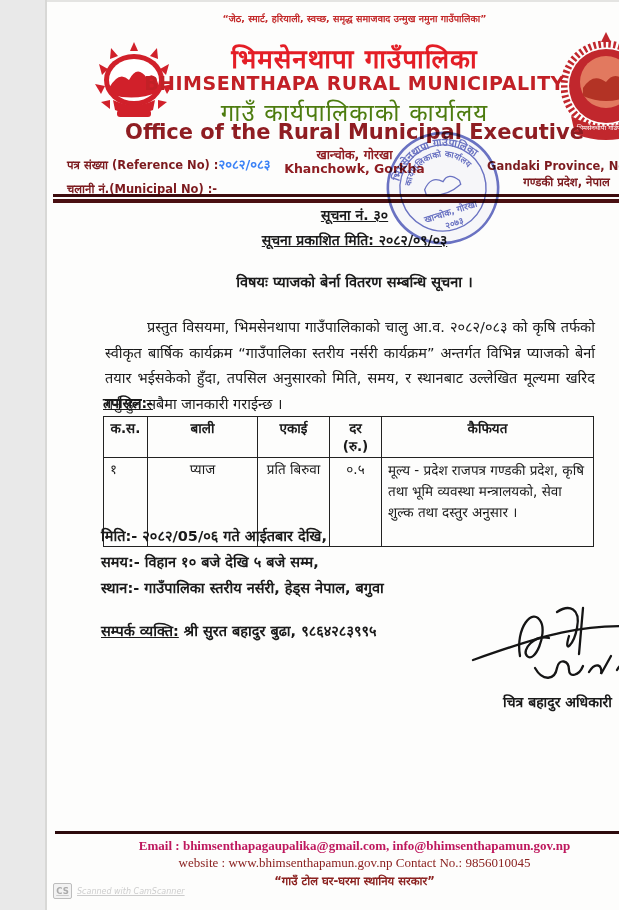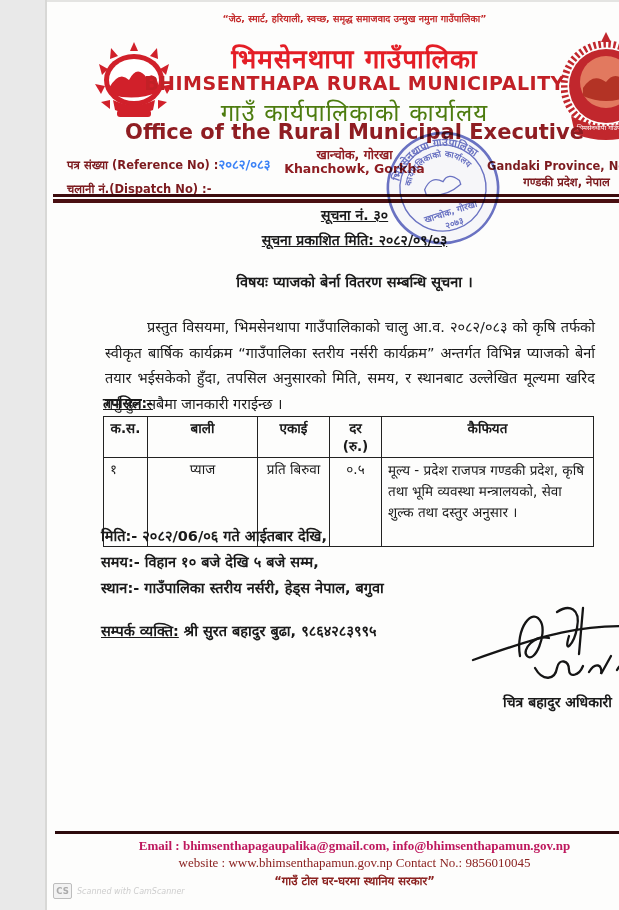--- a/index.html
+++ b/index.html
@@ -37,21 +37,21 @@
   .contact{left:56px;top:620px;font-size:14.5px;font-weight:600;}
   .contact .lbl{font-weight:bold;text-decoration:underline;}
   .signame{left:415px;width:195px;top:690px;text-align:center;font-size:14px;font-weight:bold;line-height:25px;}
   
   .stamp{left:338px;top:128px;width:120px;height:120px;transform:rotate(-18deg);opacity:.82;mix-blend-mode:multiply;}
   
   .f-rule{left:10px;right:10px;top:831px;height:3px;background:#2c0a0c;}
   .f-email{top:838px;font-size:13px;color:#be185d;font-family:"Liberation Serif",serif;font-weight:bold;}
   .f-web{top:855px;font-size:13px;color:#8b2220;font-family:"Liberation Serif",serif;font-weight:normal;}
   .f-slogan{top:873px;font-size:11.5px;color:#8b2220;font-weight:bold;}
-  .wm{left:8px;top:883px;display:flex;align-items:center;gap:5px;color:#cccccc;}
+  .wm{left:8px;top:883px;display:flex;align-items:center;gap:5px;color:#cccccc;text-decoration:underline;}
   .wm .csbox{width:17px;height:14px;border:1.5px solid #bdbdbd;border-radius:2px;font-size:8.5px;
              font-weight:bold;display:flex;align-items:center;justify-content:center;color:#aaaaaa;background:#f2f2f2;}
   .wm .wmtext{font-size:8px;font-style:italic;color:#cdcdcd;}
   .edgeL{left:0;top:0;bottom:0;width:2px;background:#d8d8d6;}
   .edgeT{left:0;right:0;top:0;height:2px;background:#e4e4e2;}
   .smudge{right:0px;top:795px;width:14px;height:70px;background:#d9d9d7;border-radius:10px 0 0 10px;opacity:.6;}
 </style>
 </head>
 <body>
 
@@ -98,21 +98,21 @@
 
   <div class="abs ctr t-np1">भिमसेनथापा गाउँपालिका</div>
   <div class="abs ctr t-en1">BHIMSENTHAPA RURAL MUNICIPALITY</div>
   <div class="abs ctr t-np2">गाउँ कार्यपालिकाको कार्यालय</div>
   <div class="abs ctr t-en2">Office of the Rural Municipal Executive</div>
   <div class="abs ctr t-place-np">खान्चोक, गोरखा</div>
   <div class="abs ctr t-place-en">Khanchowk, Gorkha</div>
 
   <div class="abs refblock">
     <div><span>पत्र संख्या (Reference No) :</span><span class="refval">२०८२/०८३</span></div>
-    <div>चलानी नं.(Dispatch No) :-</div>
+    <div>चलानी नं.(Municipal No) :-</div>
   </div>
 
   <div class="abs provblock">
     <div>Gandaki Province, Nepal</div>
     <div>गण्डकी प्रदेश, नेपाल</div>
   </div>
 
   <div class="abs rule2"></div>
 
   <div class="abs ctr notice1"><span class="und">सूचना नं. ३०</span></div>
@@ -164,21 +164,21 @@
         <td class="tl">१</td>
         <td class="tc">प्याज</td>
         <td class="tc">प्रति बिरुवा</td>
         <td class="tc">०.५</td>
         <td class="tl kaif">मूल्य - प्रदेश राजपत्र गण्डकी प्रदेश, कृषि तथा भूमि व्यवस्था मन्त्रालयको, सेवा शुल्क तथा दस्तुर अनुसार ।</td>
       </tr>
     </tbody>
   </table>
 
   <div class="abs details">
-    <div>मिति:- २०८२/06/०६ गते आईतबार देखि,</div>
+    <div>मिति:- २०८२/05/०६ गते आईतबार देखि,</div>
     <div>समय:- विहान १० बजे देखि ५ बजे सम्म,</div>
     <div>स्थान:- गाउँपालिका स्तरीय नर्सरी, हेड्स नेपाल, बगुवा</div>
   </div>
 
   <div class="abs contact">
     <span class="lbl">सम्पर्क व्यक्ति:</span><span> श्री सुरत बहादुर बुढा, ९८६४२८३९९५</span>
   </div>
 
   <svg class="abs" style="left:420px;top:598px;" width="195" height="100" viewBox="0 0 195 100">
     <g fill="none" stroke="#151515" stroke-width="2.3" stroke-linecap="round">

